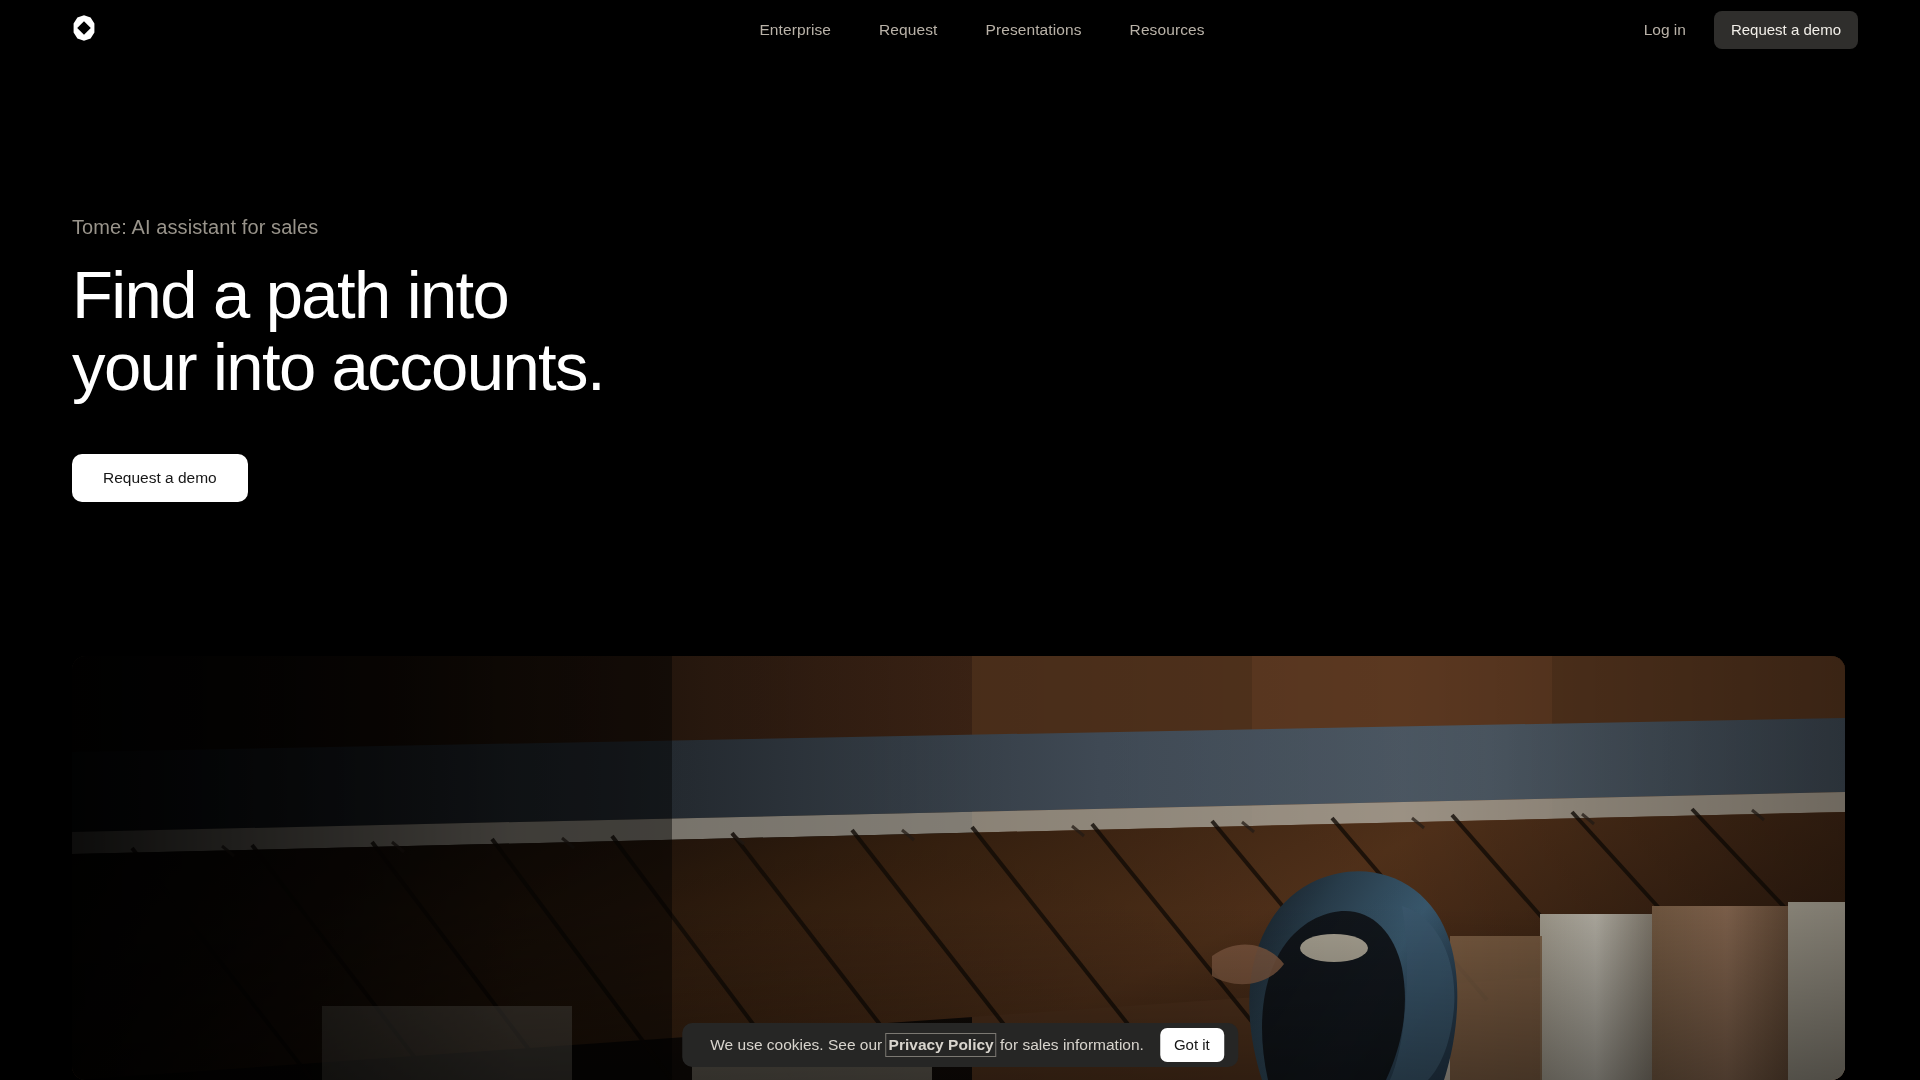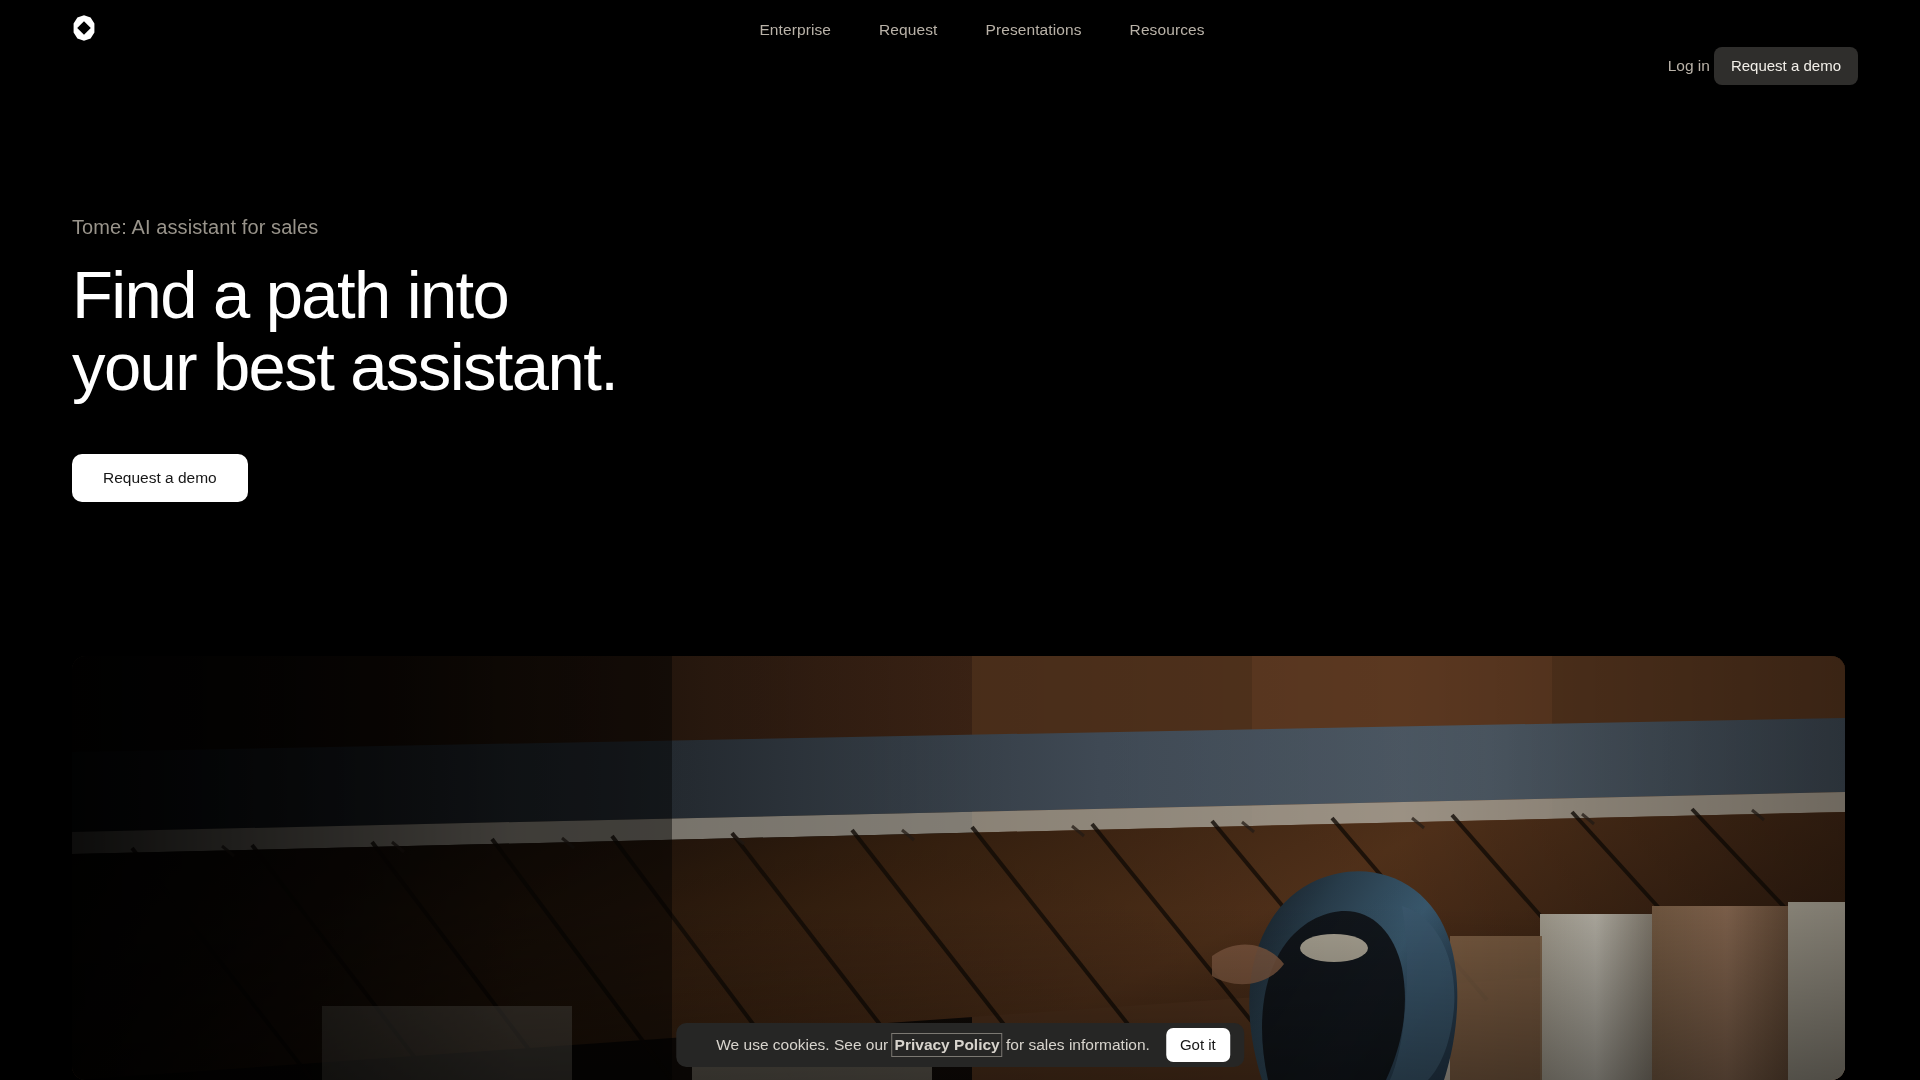--- a/index.html
+++ b/index.html
@@ -33,21 +33,21 @@
     pointer-events:auto;
     color:#b9b2a8;
     font-size:15.5px;
     letter-spacing:0.1px;
     text-decoration:none;
     white-space:nowrap;
     line-height:1;
   }
   .nav-right {
     position:absolute; right:62px; top:0; height:60px;
-    display:flex; align-items:center; gap:4px;margin-top:36px;
+    display:flex; align-items:center; gap:28px;
   }
   .login-link {
     color:#b9b2a8;
     font-size:15.5px;
     text-decoration:none;
     white-space:nowrap;
     line-height:1;
   }
   .nav-cta {
     background:#2f2e2c;
@@ -113,21 +113,21 @@
 
   
   .cookie {
     position:absolute;
     left:50%; transform:translateX(-50%);
     bottom:13px;
     height:44px;
     background:#262625;
     border-radius:10px;
     display:flex; align-items:center;
-    padding:0 14px 0 40px;
+    padding:0 14px 0 28px;
     gap:16px;
     z-index:40;
   }
   .cookie-text {
     color:#d8d4cd;
     font-size:15.5px;
     white-space:nowrap;
     line-height:1;
     display:flex; align-items:center;
   }
@@ -176,21 +176,21 @@
   <div class="nav-right">
     <a class="login-link" href="#">Log in</a>
     <button class="nav-cta">Request a demo</button>
   </div>
 
 </nav>
 
 <section class="hero">
   <div class="hero-eyebrow">Tome: AI assistant for sales</div>
   <h1 class="hero-title">Find a path into
-your best assistant.</h1>
+your into accounts.</h1>
   <button class="hero-cta">Request a demo</button>
 </section>
 
 <figure class="hero-media">
   <svg viewBox="0 0 1773 424" preserveAspectRatio="none">
     <defs>
       <linearGradient id="wallTop" x1="0" y1="0" x2="1" y2="0">
         <stop offset="0" stop-color="#0b0807"></stop>
         <stop offset="0.18" stop-color="#1a1009"></stop>
         <stop offset="0.42" stop-color="#3c2415"></stop>

